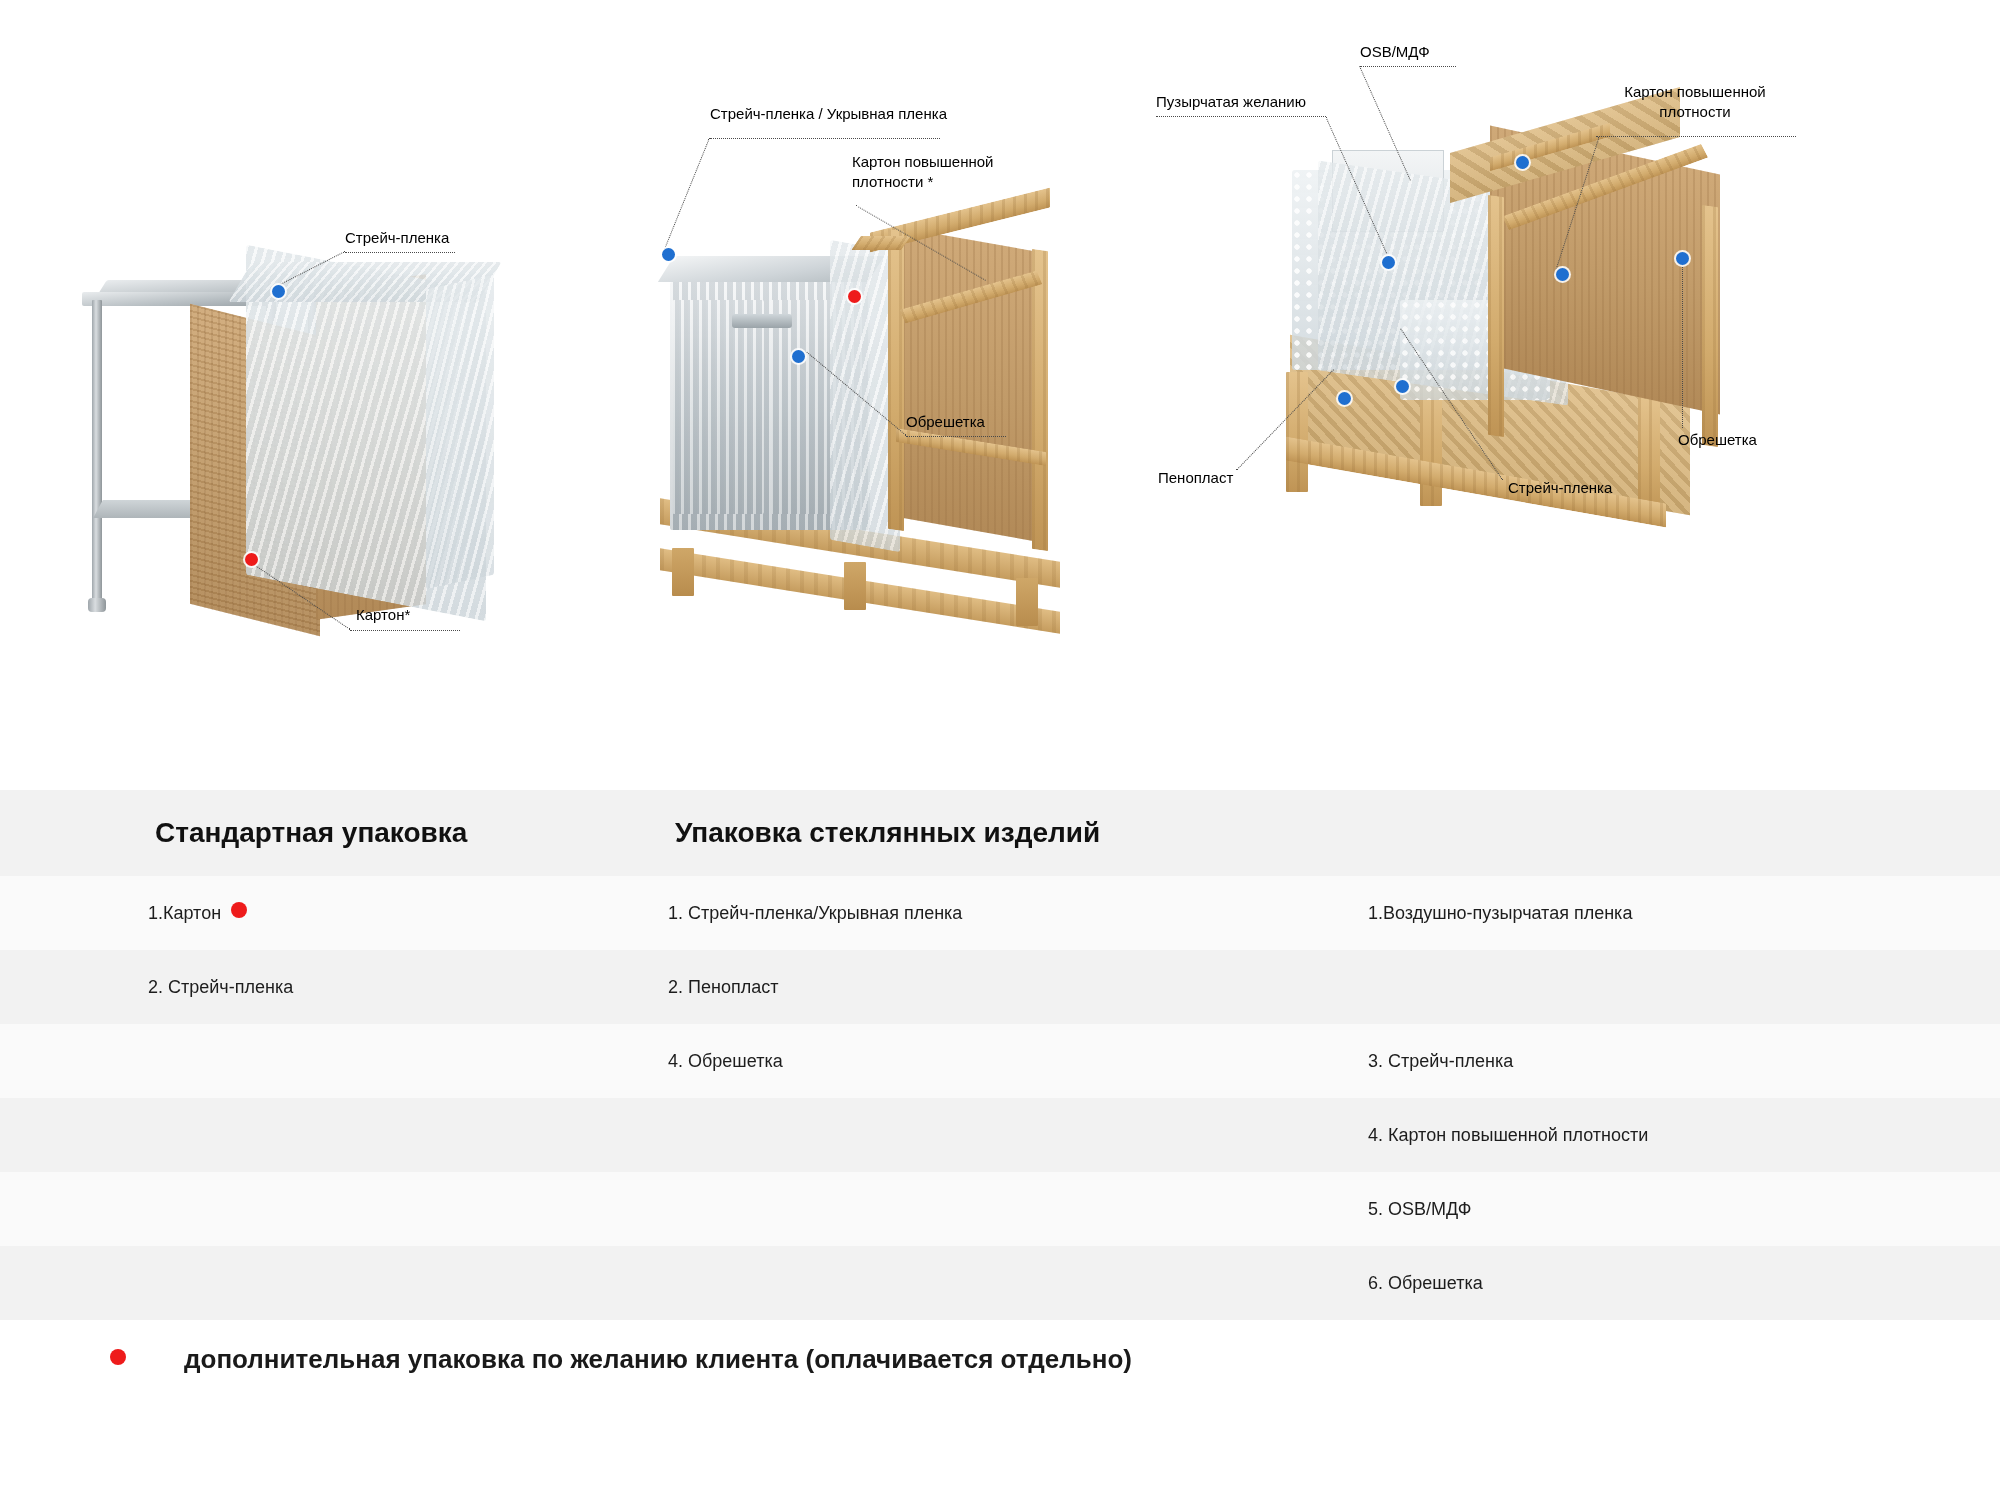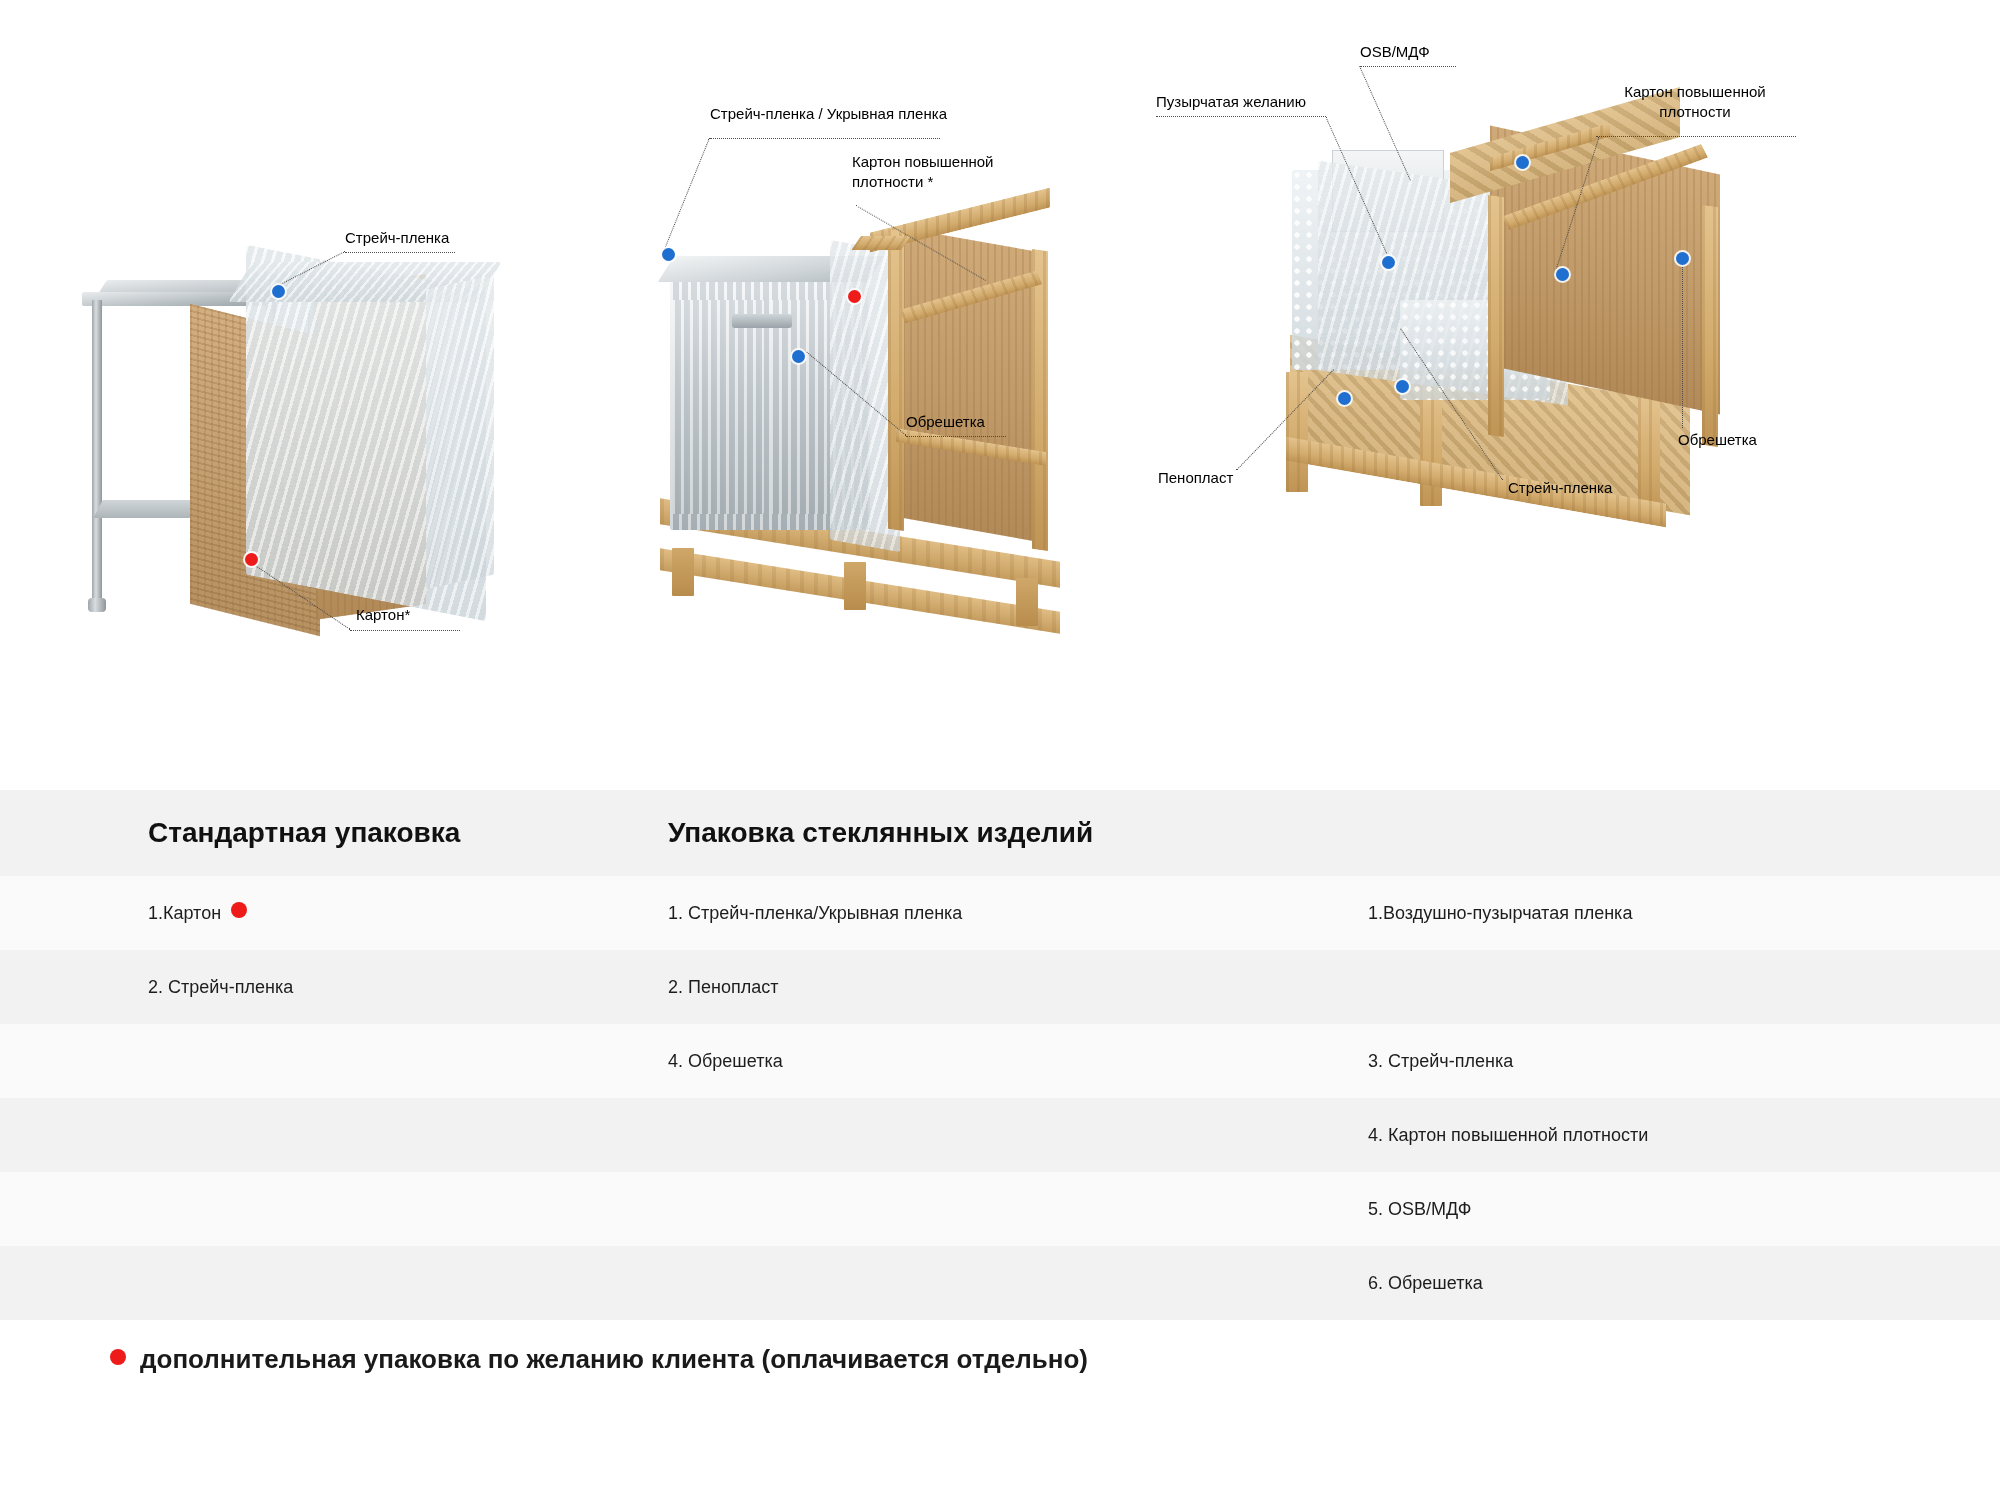--- a/index.html
+++ b/index.html
@@ -172,36 +172,38 @@
     padding: 0 8px;
     font-size: 18px;
     color: #1d1d1d;
     font-family: "Liberation Sans", sans-serif;
   }
   .head-row { min-height: 86px; }
   .head-cell {
     font-size: 28px;
     font-weight: bold;
     color: #111;
+    margin-left: 7px;
   }
   .reddot {
     display: inline-block;
     width: 16px;
     height: 16px;
     border-radius: 50%;
     background: #ee1b1b;
     vertical-align: 1px;
     margin-left: 10px;
   }
   .footnote-row {
     display: grid;
     grid-template-columns: 140px 1860px;
     align-items: center;
     min-height: 78px;
     background: #ffffff;
+    gap: 44px;
   }
   .footnote-bullet {
     justify-self: end;
     padding-right: 14px;
   }
   .footnote-text {
     font-size: 26px;
     font-weight: bold;
     color: #1a1a1a;
   }

